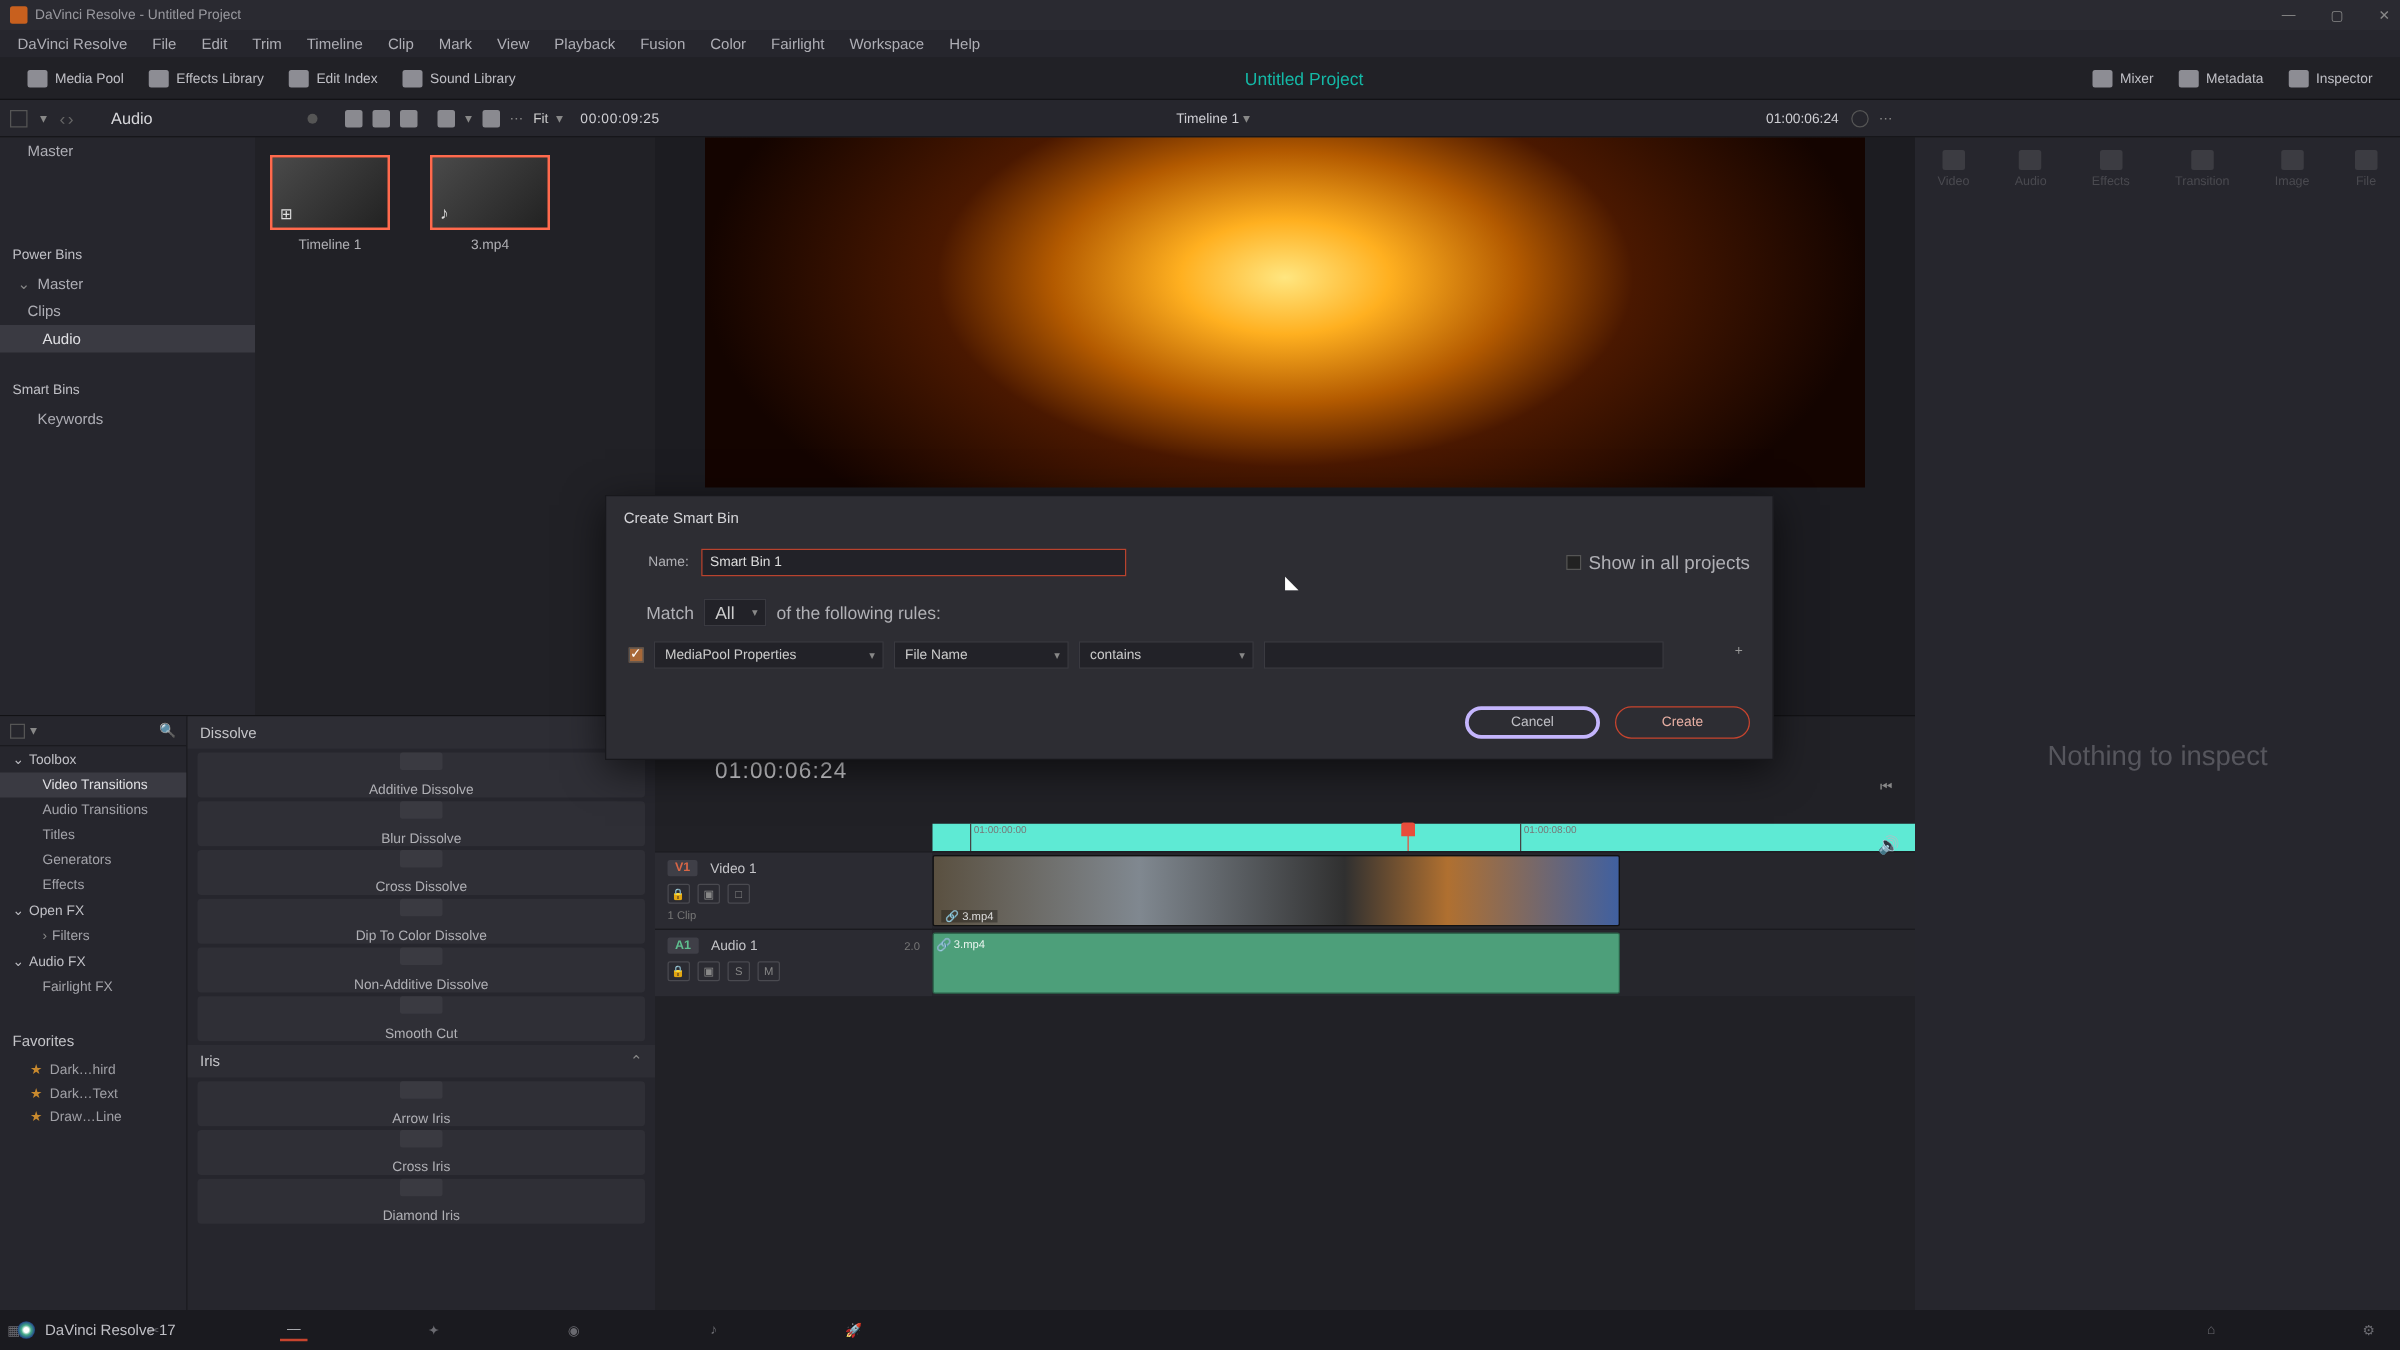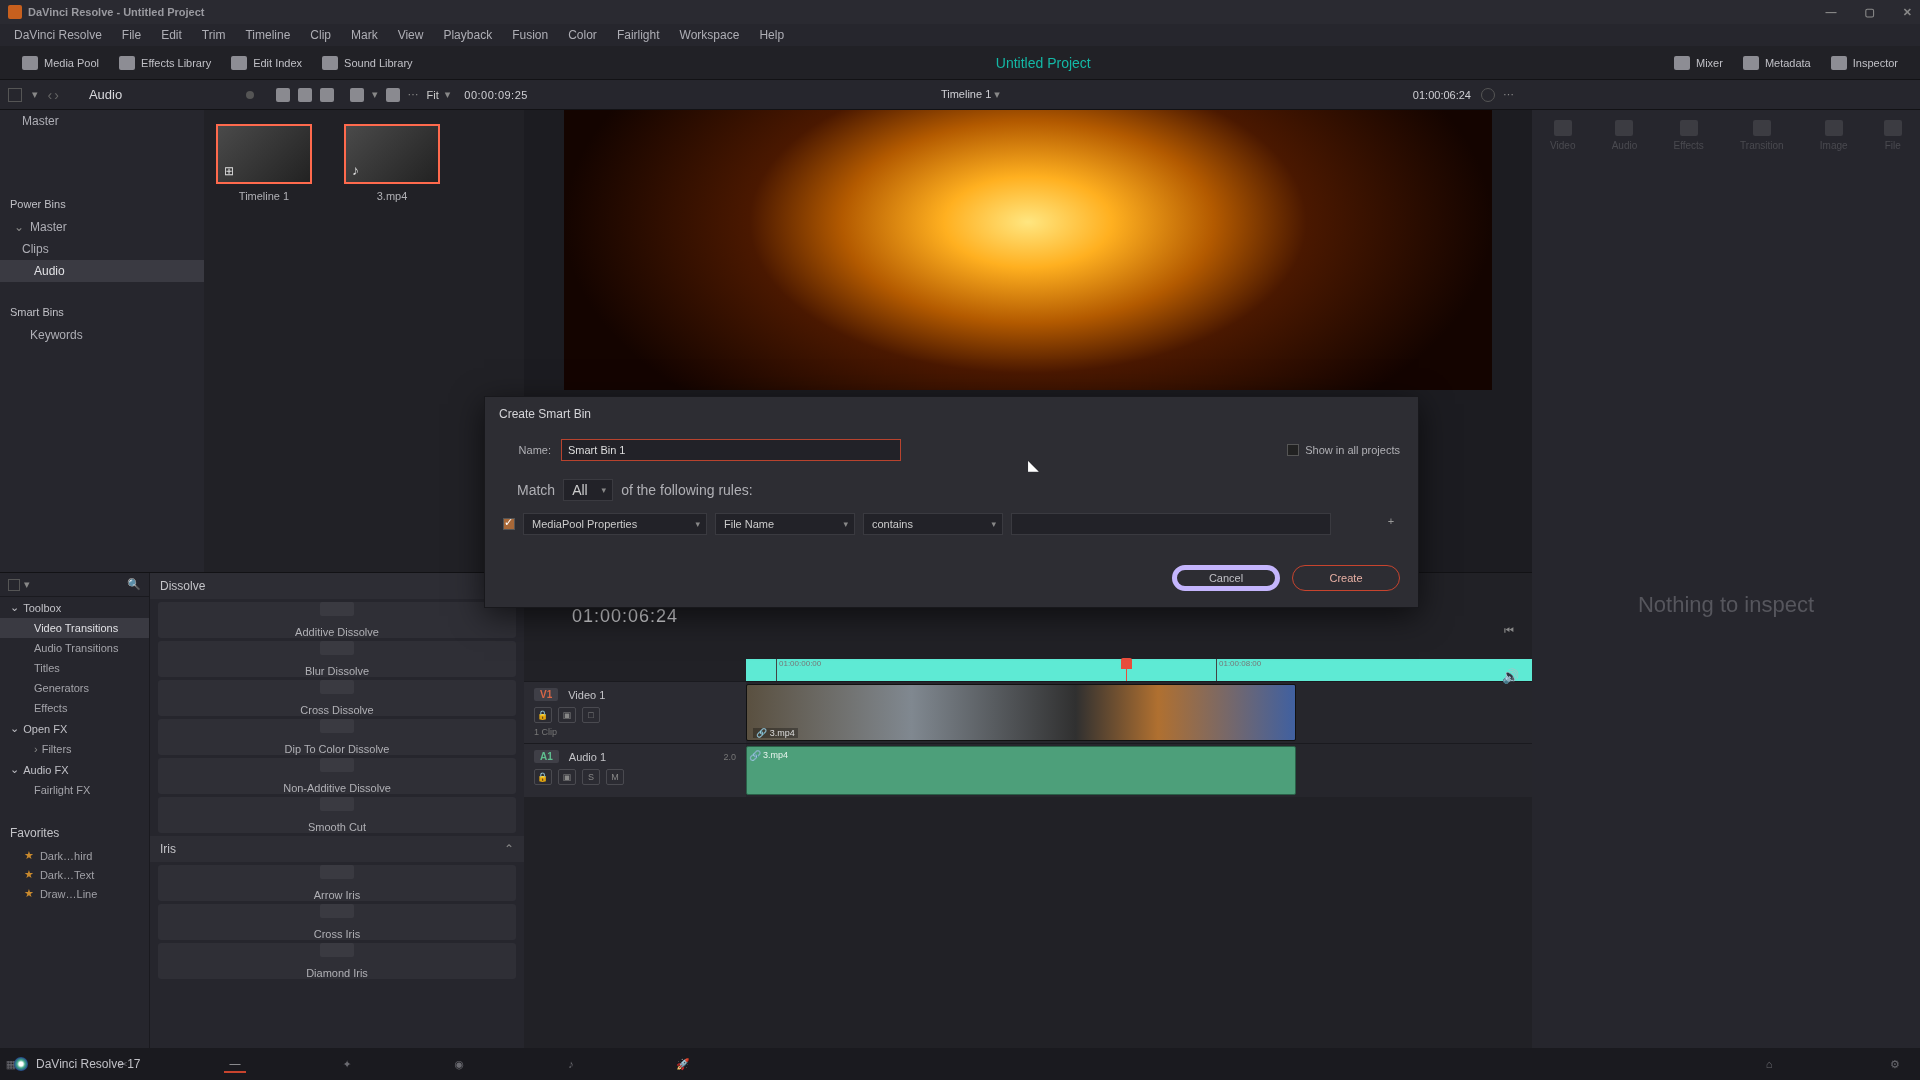--- a/index.html
+++ b/index.html
@@ -1,19 +1,19 @@
 <!DOCTYPE html>
 <html><head>
 <meta charset="utf-8">
 <style>
 * { margin: 0; padding: 0; box-sizing: border-box; font-family: -apple-system, "Segoe UI", Arial, sans-serif; user-select: none; }
 body { background: #1f1f25; color: #aeaeb5; font-size: 11px; width: 1920px; height: 1080px; overflow: hidden; position: relative; }
 
 
-.titlebar { height: 24px; background: #2a2a31; display: flex; align-items: center; padding: 0 8px; font-size: 11px; color: #9a9aa0; font-weight: bold; }
+.titlebar { height: 24px; background: #2a2a31; display: flex; align-items: center; padding: 0 8px; font-size: 11px; color: #9a9aa0; }
 .titlebar .app-icon { width: 14px; height: 14px; background: #c8601e; border-radius: 2px; margin-right: 6px; }
 .titlebar .win-controls { margin-left: auto; display: flex; gap: 28px; color: #888; }
 
 
 .menubar { height: 22px; background: #26262d; display: flex; align-items: center; padding: 0 4px; gap: 0; font-size: 12px; }
 .menubar span { padding: 0 10px; cursor: default; }
 
 
 .toolrow { height: 34px; background: #212126; display: flex; align-items: center; padding: 0 12px; border-bottom: 1px solid #121215; }
 .toolrow .tbtn { display: flex; align-items: center; gap: 6px; padding: 4px 10px; color: #c0c0c6; }
@@ -109,33 +109,33 @@
 .clip-a .lbl { position:absolute; left:16px; top:3px; font-size:9px; color:#e8f4ee; }
 .clip-a .link { position:absolute; left:2px; top:3px; font-size:10px; color:#e8f4ee; }
 
 
 .modal { position:absolute; left:484px; top:396px; width:935px; background:#2d2d33; border:1px solid #18181c; box-shadow:0 8px 30px rgba(0,0,0,.6); z-index:50; }
 .modal .mtitle { padding:10px 14px; font-size:12px; color:#d4d4d8; }
 .modal .mbody { padding:8px 18px 18px; }
 .modal .frow { display:flex; align-items:center; gap:10px; margin-bottom:18px; }
 .modal .frow .lab { width:48px; text-align:right; color:#b0b0b5; font-size:11px; }
 .modal .frow input[type=text] { width:340px; height:22px; background:#222228; border:1px solid #b8432e; color:#ddd; padding:0 6px; font-size:11px; }
-.modal .frow .chk { margin-left:auto; display:flex; align-items:center; gap:6px; color:#b0b0b5; font-size:11px; }
+.modal .frow .chk { margin-left:auto; display:flex; align-items:center; gap:6px; color:#b0b0b5; font-size:15px; }
 .modal .frow .chk .box { width:12px;height:12px;border:1px solid #555;background:#222; }
 .modal .mrow { display:flex; align-items:center; gap:8px; margin-left:14px; margin-bottom:12px; font-size:14px; color:#b0b0b5; }
 .modal .sel { height:22px; background:#222228; border:1px solid #3a3a40; color:#ccc; padding:0 22px 0 8px; position:relative; display:flex; align-items:center; }
 .modal .sel::after { content:"▾"; position:absolute; right:6px; color:#888; font-size:9px; }
 .modal .rulerow { display:flex; align-items:center; gap:8px; margin-left:0; }
 .modal .rulerow .ck { width:12px;height:12px;border:1px solid #555;background:#a86838;position:relative; }
 .modal .rulerow .ck::after { content:"✓"; position:absolute; top:-3px; left:0; font-size:11px; color:#fff; }
 .modal .rulerow .txt { width:320px; height:22px; background:#222228; border:1px solid #3a3a40; }
 .modal .rulerow .plus { margin-left:auto; width:18px;height:18px;color:#999;text-align:center; }
 .modal .btns { display:flex; justify-content:flex-end; gap:12px; padding:12px 18px 16px; }
 .modal .btn { width:108px; height:26px; border-radius:13px; display:flex; align-items:center; justify-content:center; font-size:11px; }
-.modal .btn.cancel { border:5px solid #c4b5fd; color:#c0c0c6; }
+.modal .btn.cancel { border:3px solid #c4b5fd; color:#c0c0c6; }
 .modal .btn.create { border:1px solid #c8442e; color:#e8b0a4; }
 
 
 .vol-ico { position:absolute; right:400px; top:668px; color:#aaa; font-size:14px; }
 
 
 .vtrans { position:absolute; right:400px; top:624px; width:16px;height:16px;color:#888; }
 
 
 .pages { position:absolute; left:0; right:0; bottom:0; height:32px; background:#1a1a1f; display:flex; align-items:center; justify-content:center; gap:90px; }

